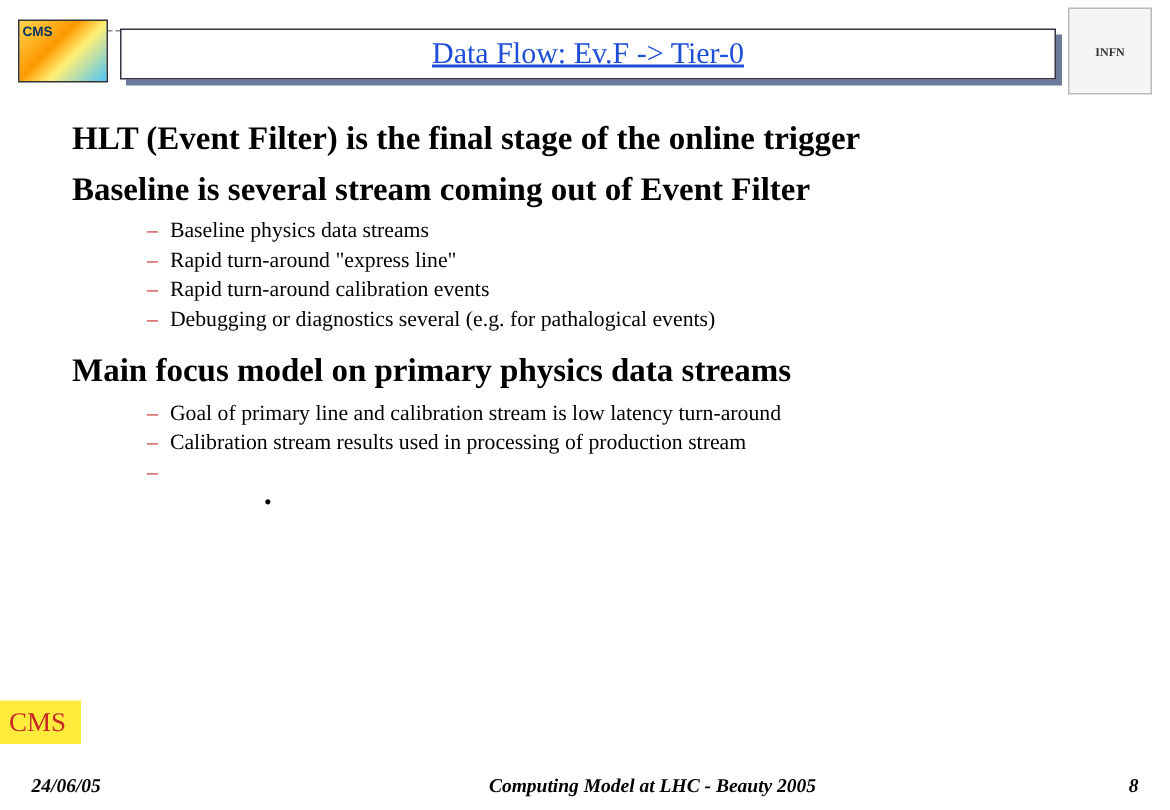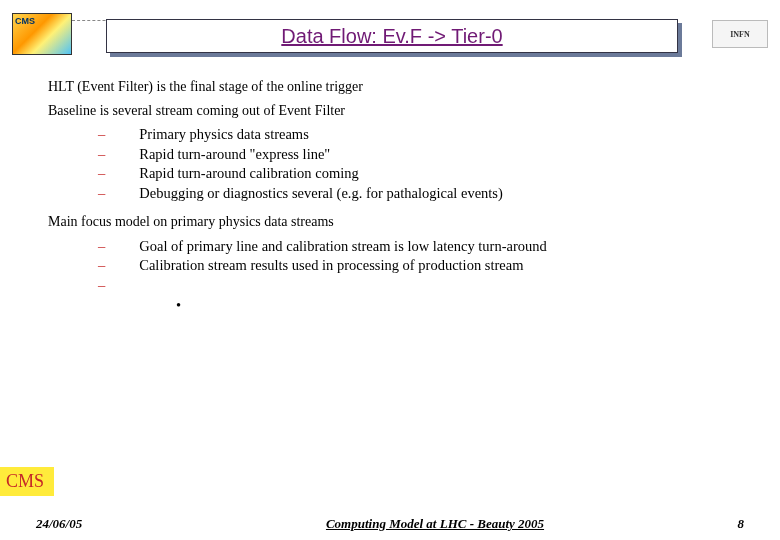--- a/index.html
+++ b/index.html
@@ -1,15 +1,15 @@
 <!DOCTYPE html>
 <html><head>
 <meta charset="utf-8">
 <style>
-  * { margin: 0; padding: 0; box-sizing: border-box; gap: 26px; }
+  * { margin: 0; padding: 0; box-sizing: border-box; }
   body {
     width: 780px;
     height: 540px;
     background: white;
     font-family: "Comic Sans MS", cursive, sans-serif;
     position: relative;
     overflow: hidden;
   }
   .header {
     position: relative;
@@ -43,29 +43,29 @@
   .title-front {
     position: absolute;
     inset: 0;
     background: #fff;
     border: 1px solid #334;
     display: flex;
     align-items: center;
     justify-content: center;
   }
   .title-text {
-    color: #701a75;
+    color: #1d4ed8;
     font-size: 20px;
     text-decoration: underline;
-    font-family: Liberation Sans, sans-serif;
+    font-family: Liberation Serif, serif;
     text-align: right;
   }
   .logo-right {
     width: 56px;
-    height: 28px;
+    height: 58px;
     margin: 8px 12px 0 0;
     border: 1px solid #bbb;
     background: #f5f5f5;
     display:flex;
     align-items:center;
     justify-content:center;
     font-size:8px;
     color:#333;
     font-weight:bold;
     font-family: serif;
@@ -75,24 +75,25 @@
     top: 20px;
     left: 72px;
     width: 120px;
     border-top: 1px dashed #888;
   }
   .content {
     padding: 18px 20px 0 48px;
     font-family: "Comic Sans MS", cursive;
   }
   .main-bullet {
-    font-size: 14px;
+    font-size: 22px;
     color: #000;
     margin-bottom: 6px;
     line-height: 1.25;
+    font-weight: bold;
   }
   .sub-list {
     margin: 2px 0 10px 50px;
   }
   .sub-item {
     font-size: 14.5px;
     color: #000;
     line-height: 1.35;
     display: flex;
   }
@@ -125,24 +126,24 @@
     position: absolute;
     bottom: 8px;
     left: 0;
     right: 0;
     display: flex;
     align-items: center;
     font-family: "Comic Sans MS", cursive;
     font-size: 13px;
     font-style: italic;
     font-weight: bold;
-    padding: 0 36px;
+    padding: 0 21px;
   }
   .footer .date { width: 120px; }
-  .footer .mid { flex:1; text-align:center;text-decoration:underline; }
+  .footer .mid { flex:1; text-align:center; }
   .footer .num { width: 30px; text-align:right; }
 </style>
 </head>
 <body>
 
 <div class="header">
   <div class="logo-left">
     <span>CMS</span>
   </div>
   <div class="dashed-line"></div>
@@ -158,29 +159,29 @@
 </div>
 
 <div class="content">
 
   <div class="main-bullet">HLT (Event Filter) is the final stage of the online trigger</div>
 
   <div class="main-bullet">Baseline is several stream coming out of Event Filter</div>
   <div class="sub-list">
     <div class="sub-item">
         <span class="dash">–</span>
-        <span>Primary physics data streams</span>
+        <span>Baseline physics data streams</span>
       </div>
     <div class="sub-item">
         <span class="dash">–</span>
         <span>Rapid turn-around "express line"</span>
       </div>
     <div class="sub-item">
         <span class="dash">–</span>
-        <span>Rapid turn-around calibration coming</span>
+        <span>Rapid turn-around calibration events</span>
       </div>
     <div class="sub-item">
         <span class="dash">–</span>
         <span>Debugging or diagnostics several (e.g. for pathalogical events)</span>
       </div>
   </div>
 
   <div class="main-bullet">Main focus model on primary physics data streams</div>
   <div class="sub-list">
     <div class="sub-item">

